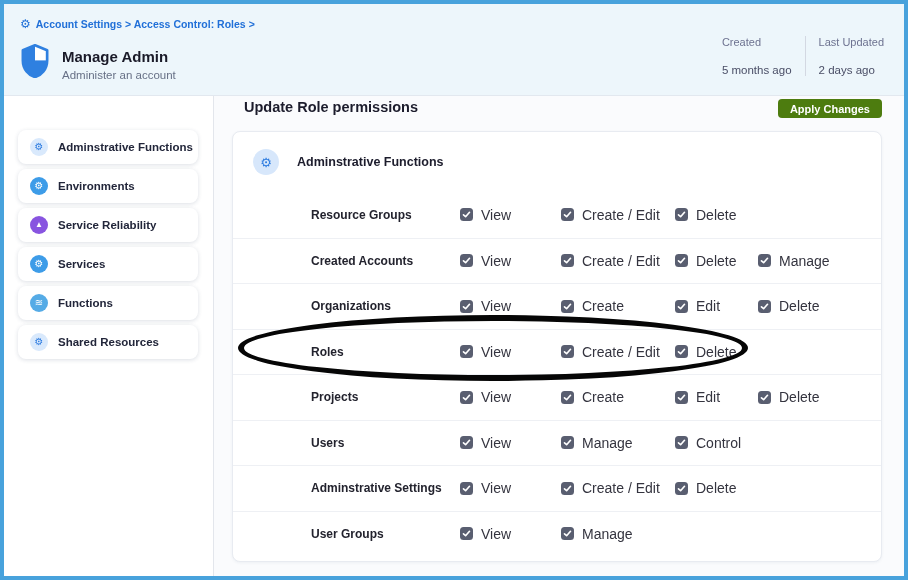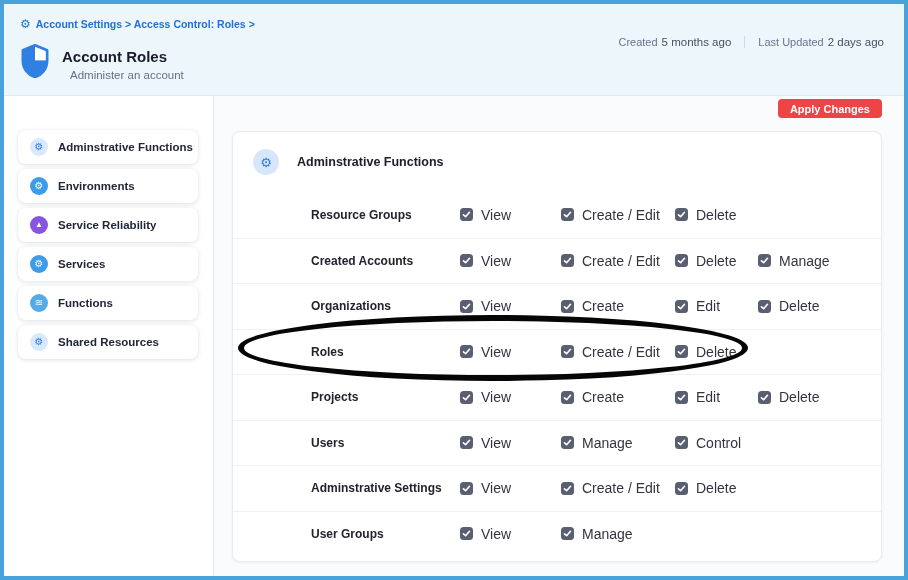--- a/index.html
+++ b/index.html
@@ -17,24 +17,24 @@
     background:#edf6fb; border-bottom:1px solid #e2e8ef;
   }
   .breadcrumb {
     position:absolute; left:16px; top:14px;
     display:flex; align-items:center; gap:5px;
     font-size:10.5px; font-weight:600; color:#2170d8; cursor:pointer;
   }
   .breadcrumb .bc-gear { font-size:12px; line-height:1; color:#2170d8; }
   .id-shield { position:absolute; left:16px; top:40px; }
   .id-title { position:absolute; left:58px; top:44px; font-size:15px; font-weight:700; color:#1a1a28; }
-  .id-sub   { position:absolute; left:66px; top:65px; font-size:11.5px; color:#677086; }
+  .id-sub   { position:absolute; left:58px; top:65px; font-size:11.5px; color:#677086; }
 
   .meta { position:absolute; right:20px; top:32px; display:flex; align-items:stretch; gap:13px; }
-  .meta .m-col { display:flex; flex-direction:row; gap:4px; }
+  .meta .m-col { display:flex; flex-direction:column; gap:16px; }
   .meta .m-label { font-size:11px; color:#6d7290; }
   .meta .m-value { font-size:11.5px; color:#4a4e66; }
   .meta .m-divider { width:1px; background:#d3d8e2; }
 
   
   .body { position:absolute; left:0; right:0; top:92px; bottom:0; background:#ffffff; }
   .v-divider { position:absolute; left:209px; top:0; bottom:0; width:1px; background:#e3e6ec; }
   .main-bg { position:absolute; left:210px; right:0; top:0; bottom:0; background:#fafbfd; }
 
   
@@ -52,21 +52,21 @@
   .v-light  .side-icon { background:#d9e9fc; color:#2e7ce0; }
   .v-blue   .side-icon { background:#3d9ce8; color:#ffffff; }
   .v-purple .side-icon { background:#8854e0; color:#ffffff; font-size:8px; }
   .v-blue-light .side-icon { background:#55abe6; color:#ffffff; }
   .side-label { margin-left:10px; font-size:11.5px; font-weight:600; color:#22263a; }
 
   
   .main-title { position:absolute; left:240px; top:3px; font-size:14.5px; font-weight:700; color:#1c1c2c; }
   .apply-btn {
     position:absolute; right:22px; top:3px; height:19px; padding:0 12px;
-    background:#ef4444; color:#ffffff; font-size:11px; font-weight:700;
+    background:#4d7c0f; color:#ffffff; font-size:11px; font-weight:700;
     border:none; border-radius:4px; display:flex; align-items:center; cursor:pointer;
     font-family:inherit;
   }
 
   .card {
     position:absolute; left:228px; top:35px; width:650px; height:431px;
     background:#ffffff; border:1px solid #e8ebf1; border-radius:8px;
     box-shadow:0 1px 3px rgba(40,60,100,.06);
   }
   .card-head { height:60px; display:flex; align-items:center; padding-left:20px; }
@@ -118,21 +118,21 @@
           <path d="M12 1 L22 5.2 V13.5 C22 20.8 17.2 25.6 12 27.2 C6.8 25.6 2 20.8 2 13.5 V5.2 Z"></path>
         </clipPath>
           </defs>
         <g clip-path="url(#shclip)">
           <rect x="0" y="0" width="24" height="28" fill="#2f80e0"></rect>
           <rect x="12" y="0" width="12" height="13.5" fill="#ffffff"></rect>
         </g>
         <path d="M12 1 L22 5.2 V13.5 C22 20.8 17.2 25.6 12 27.2 C6.8 25.6 2 20.8 2 13.5 V5.2 Z" fill="none" stroke="#2f80e0" stroke-width="2.2" stroke-linejoin="round"></path>
       </svg>
     </div>
-    <div class="id-title">Account Roles</div>
+    <div class="id-title">Manage Admin</div>
     <div class="id-sub">Administer an account</div>
 
     <div class="meta">
       <div class="m-col">
         <span class="m-label">Created</span>
         <span class="m-value">5 months ago</span>
       </div>
       <div class="m-divider"></div>
       <div class="m-col">
         <span class="m-label">Last Updated</span>
@@ -170,20 +170,21 @@
     <span class="side-icon">≋</span>
     <span class="side-label">Functions</span>
   </div>
 
   <div class="side-item v-light">
     <span class="side-icon">⚙</span>
     <span class="side-label">Shared Resources</span>
   </div>
 </div>
 
+    <div class="main-title">Update Role permissions</div>
     <button class="apply-btn">Apply Changes</button>
 
     <div class="card">
       <div class="card-head">
         <span class="card-head-icon">⚙</span>
         <span class="card-head-label">Adminstrative Functions</span>
       </div>
       <div id="rows-host">
   <div class="perm-row">
     <span class="row-label">Resource Groups</span>

